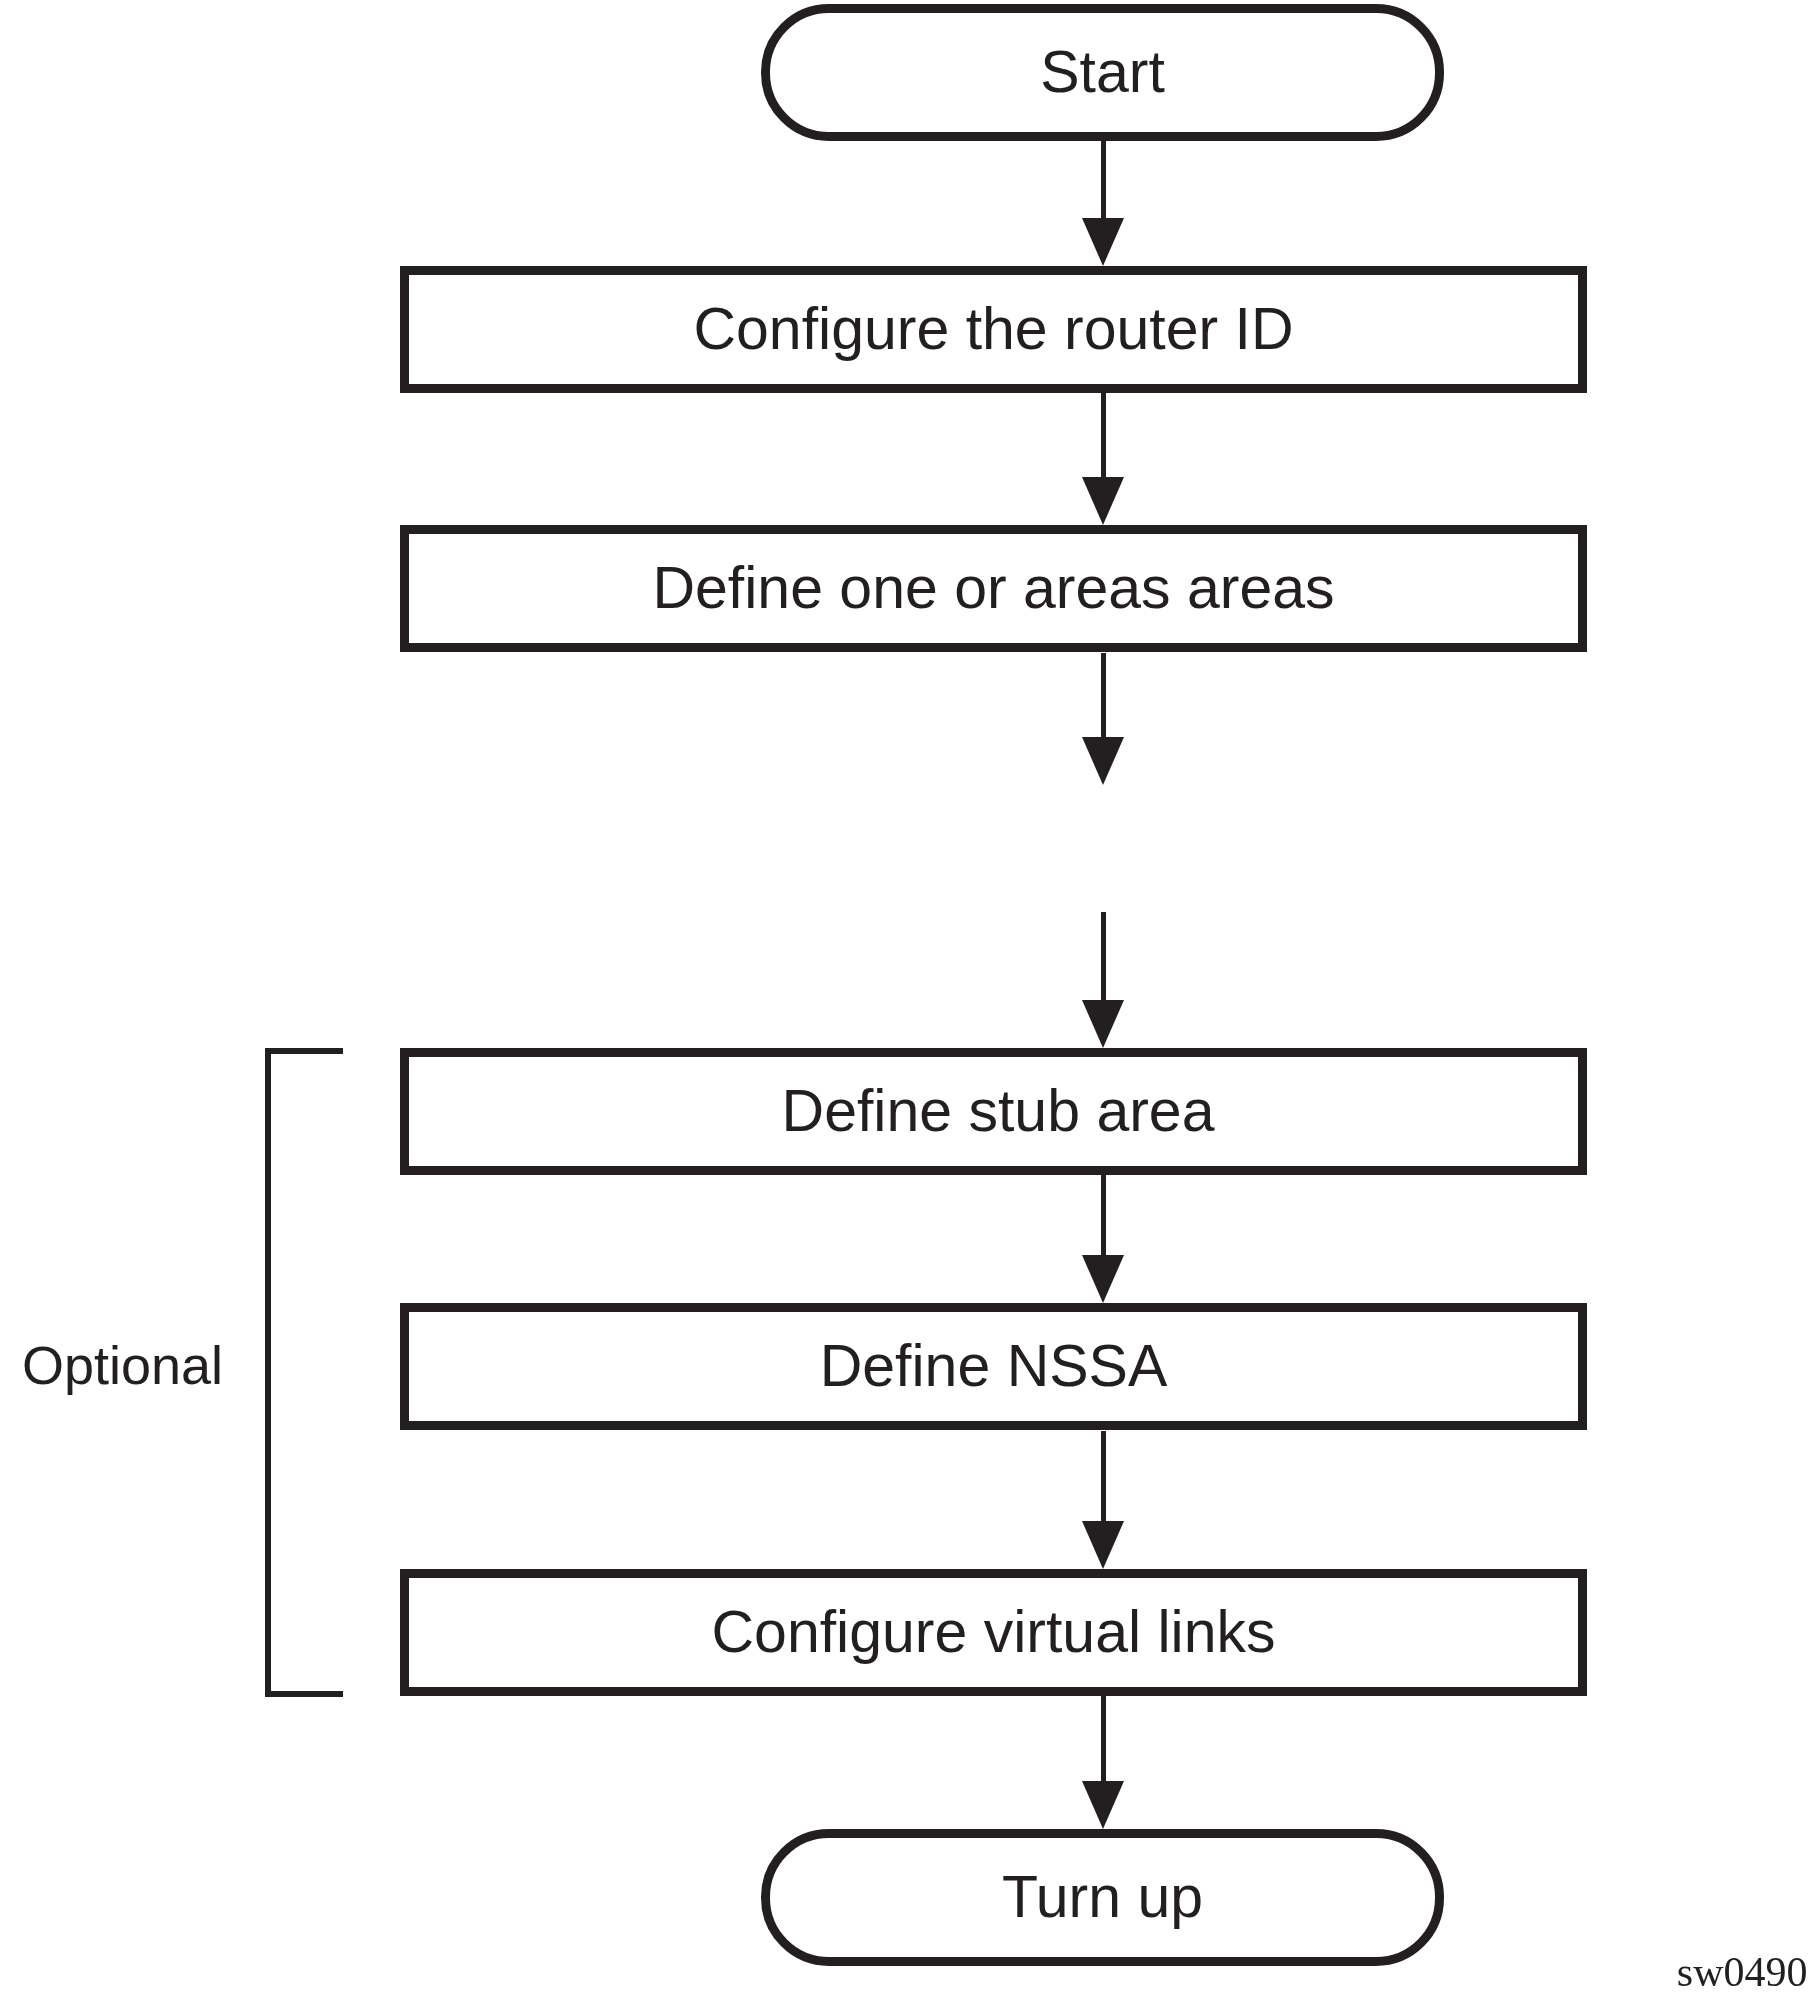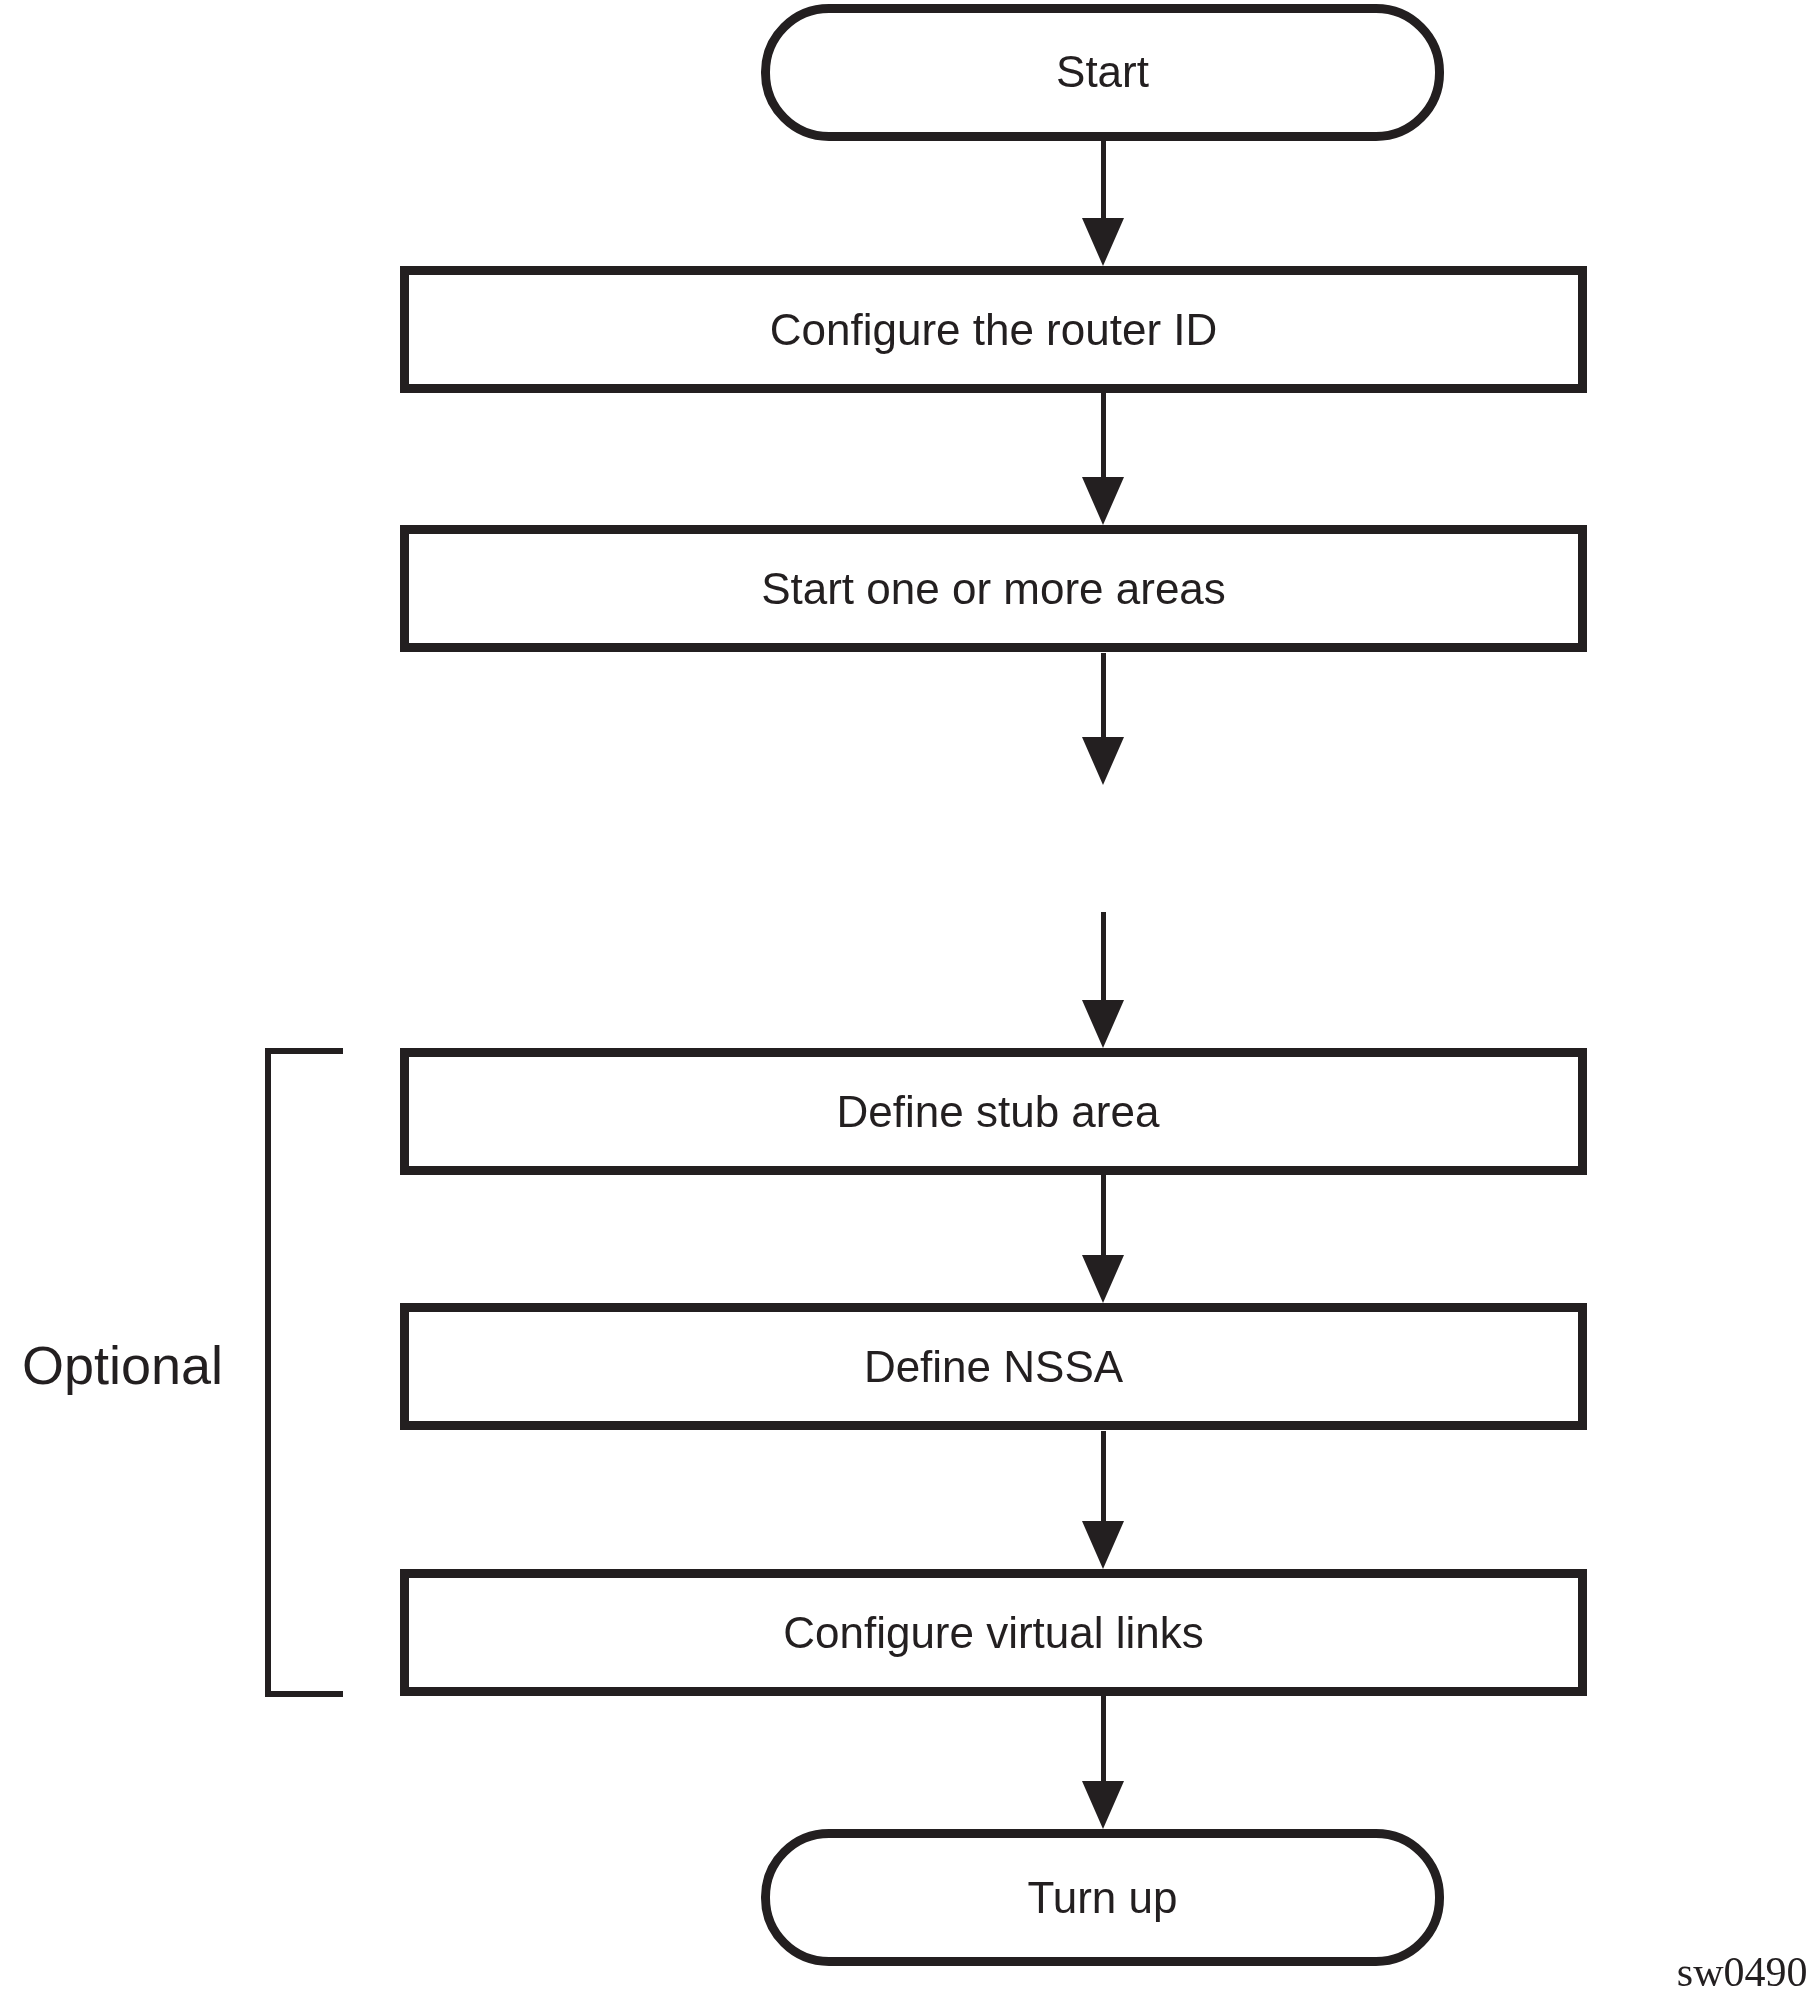--- a/index.html
+++ b/index.html
@@ -17,21 +17,21 @@
     overflow:hidden;
   }
   .node{
     position:absolute;
     box-sizing:border-box;
     background:var(--paper);
     border:9.2px solid var(--ink);
     display:flex;
     align-items:center;
     justify-content:center;
-    font-size:44px;
+    font-size:59px;
     line-height:1;
     white-space:nowrap;
   }
   .terminal{
     left:761px;
     width:683px;
     height:137px;
     border-radius:68px;
   }
   .process{
@@ -124,21 +124,21 @@
   <div class="node process p-1">
     <span>Configure the router ID</span>
   </div>
 
   <div class="arrow a-1">
     <div class="shaft"></div>
     <div class="head"></div>
   </div>
 
   <div class="node process p-2">
-    <span>Start one or more areas</span>
+    <span>Define one or areas areas</span>
   </div>
 
   <div class="arrow a-2">
     <div class="shaft"></div>
     <div class="head"></div>
   </div>
 
 
   <div class="arrow a-3">
     <div class="shaft"></div>

